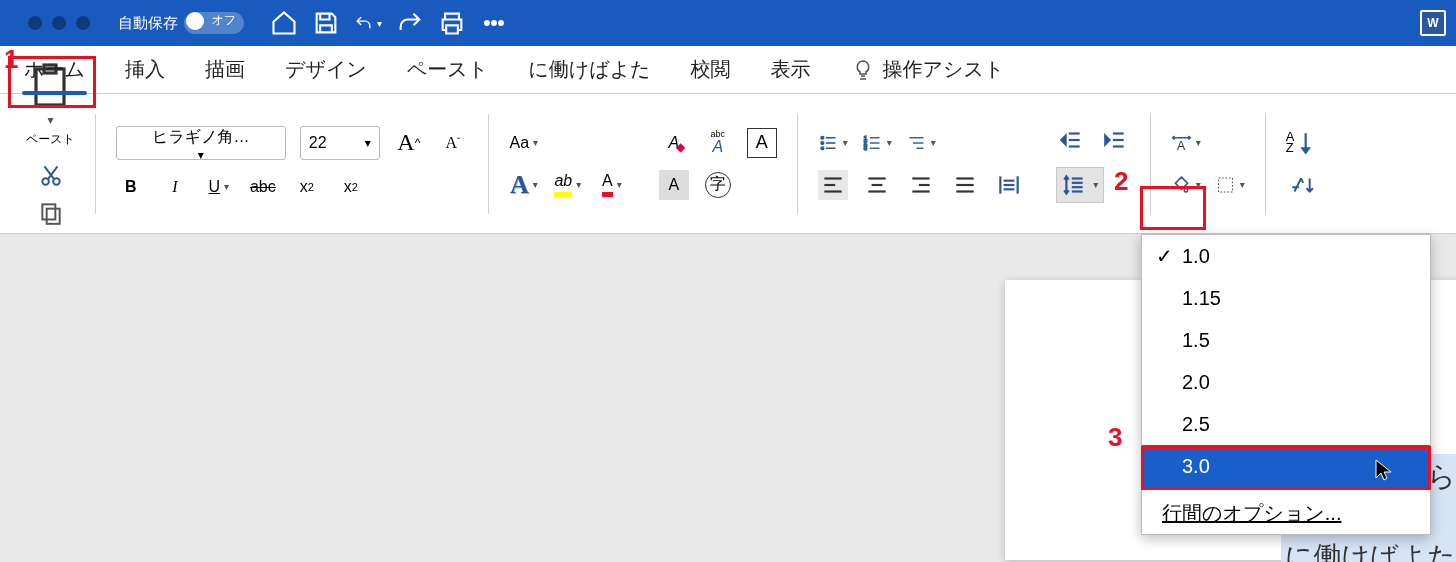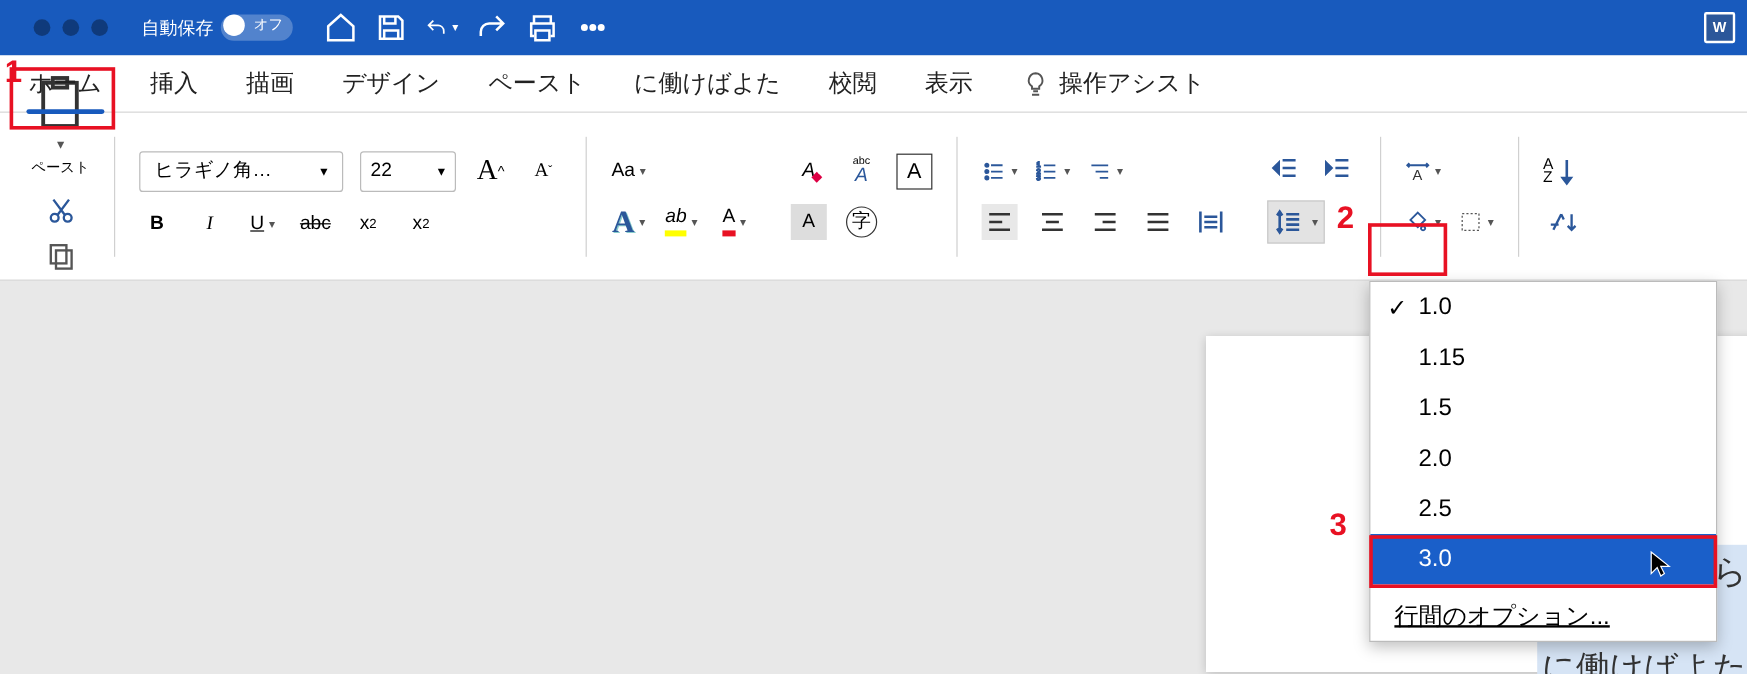--- a/index.html
+++ b/index.html
@@ -101,21 +101,21 @@
     height: 120px;
     justify-content:center;
   }
   .group-row { display:flex; align-items:center; gap:14px; }
   .vsep { width:1px; height:100px; background:var(--ribbon-border); }
   .btn-icon { width:30px; height:30px; display:flex; align-items:center; justify-content:center; cursor:pointer;}
   .btn-icon svg { width:26px; height:26px; }
   .dropdown-caret { font-size:10px; color:#555; margin-left:4px;}
   .font-select {
     width: 170px; height:34px; border:1px solid #bbb; border-radius:3px;
-    display:flex; align-items:center; padding:0 12px; font-size:16px; justify-content:space-between;
+    display:flex; align-items:center; padding:0 24px; font-size:16px; justify-content:space-between;flex-direction:column;
   }
   .size-select { width: 80px; height:34px; border:1px solid #bbb; border-radius:3px;
     display:flex; align-items:center; padding:0 8px; font-size:16px; justify-content:space-between;}
   .label-under { font-size:12px; text-align:center; margin-top:4px;}
   .paste-group { display:flex; align-items:flex-start; }
   .paste-main { display:flex; flex-direction:column; align-items:center; }
   .paste-side { display:flex; flex-direction:column; gap:8px; margin-left:10px;}
   .paste-side .btn-icon { width:30px; height:30px;}
   .charbox { width:30px; height:30px; border:1.6px solid #333; display:flex; align-items:center; justify-content:center; font-size:18px;}
 

